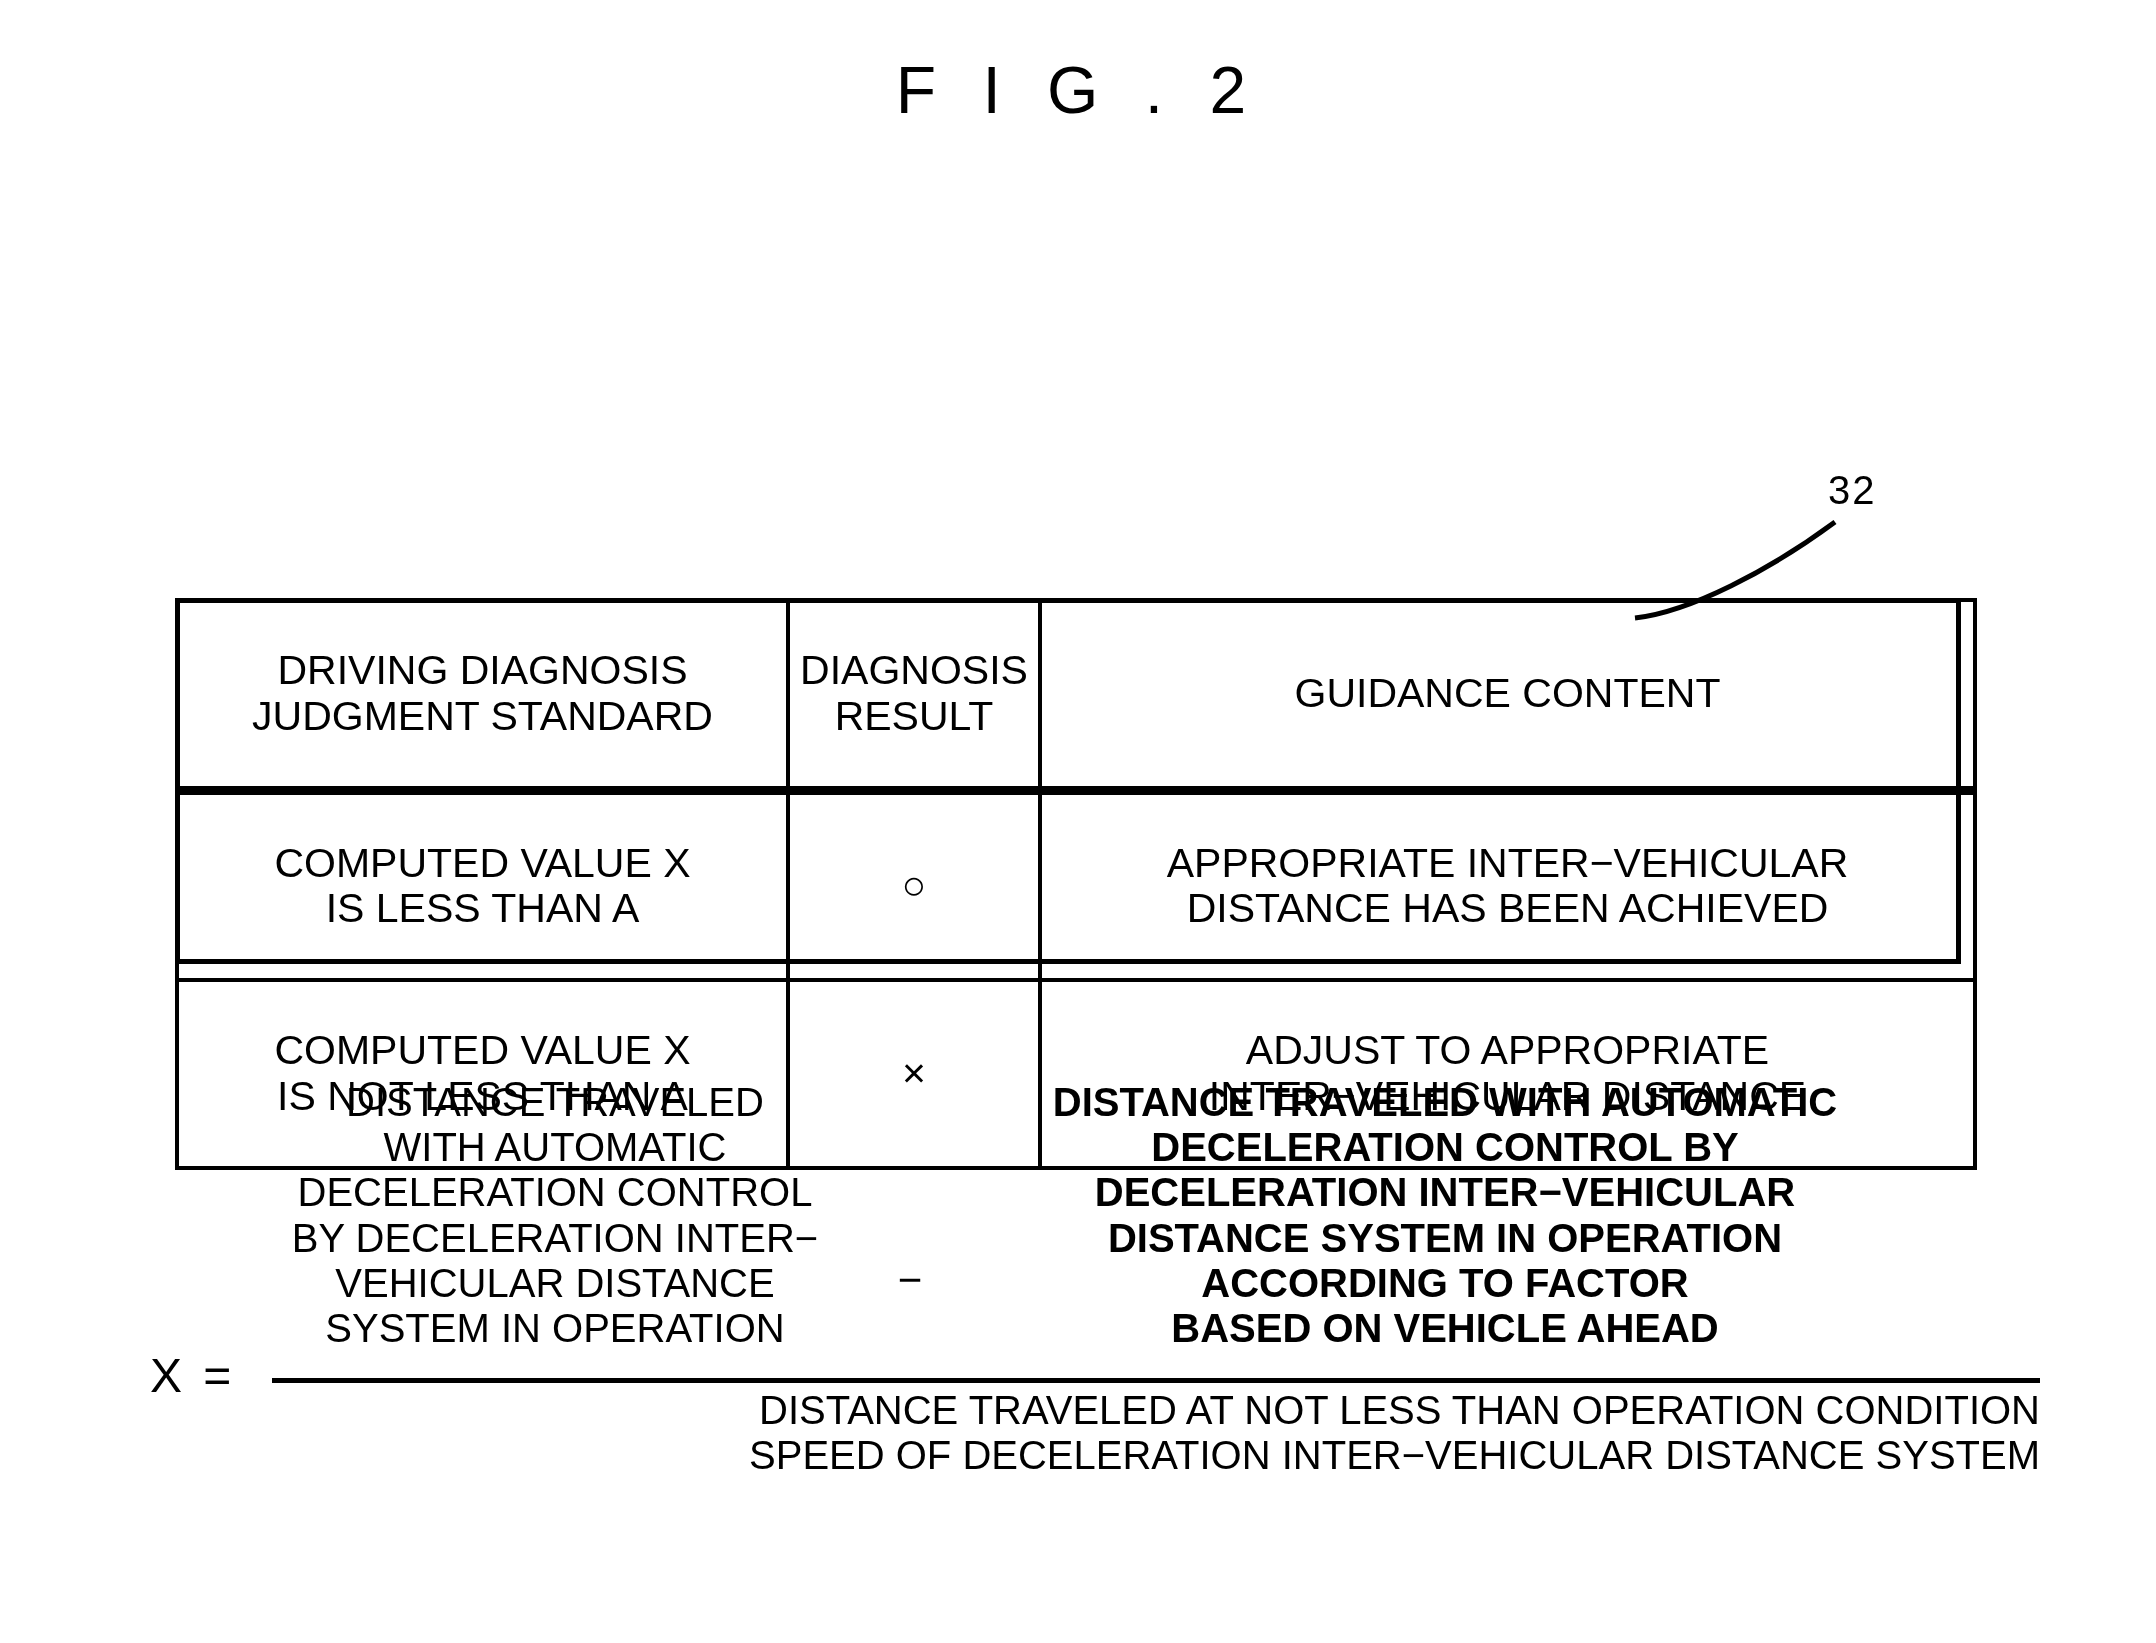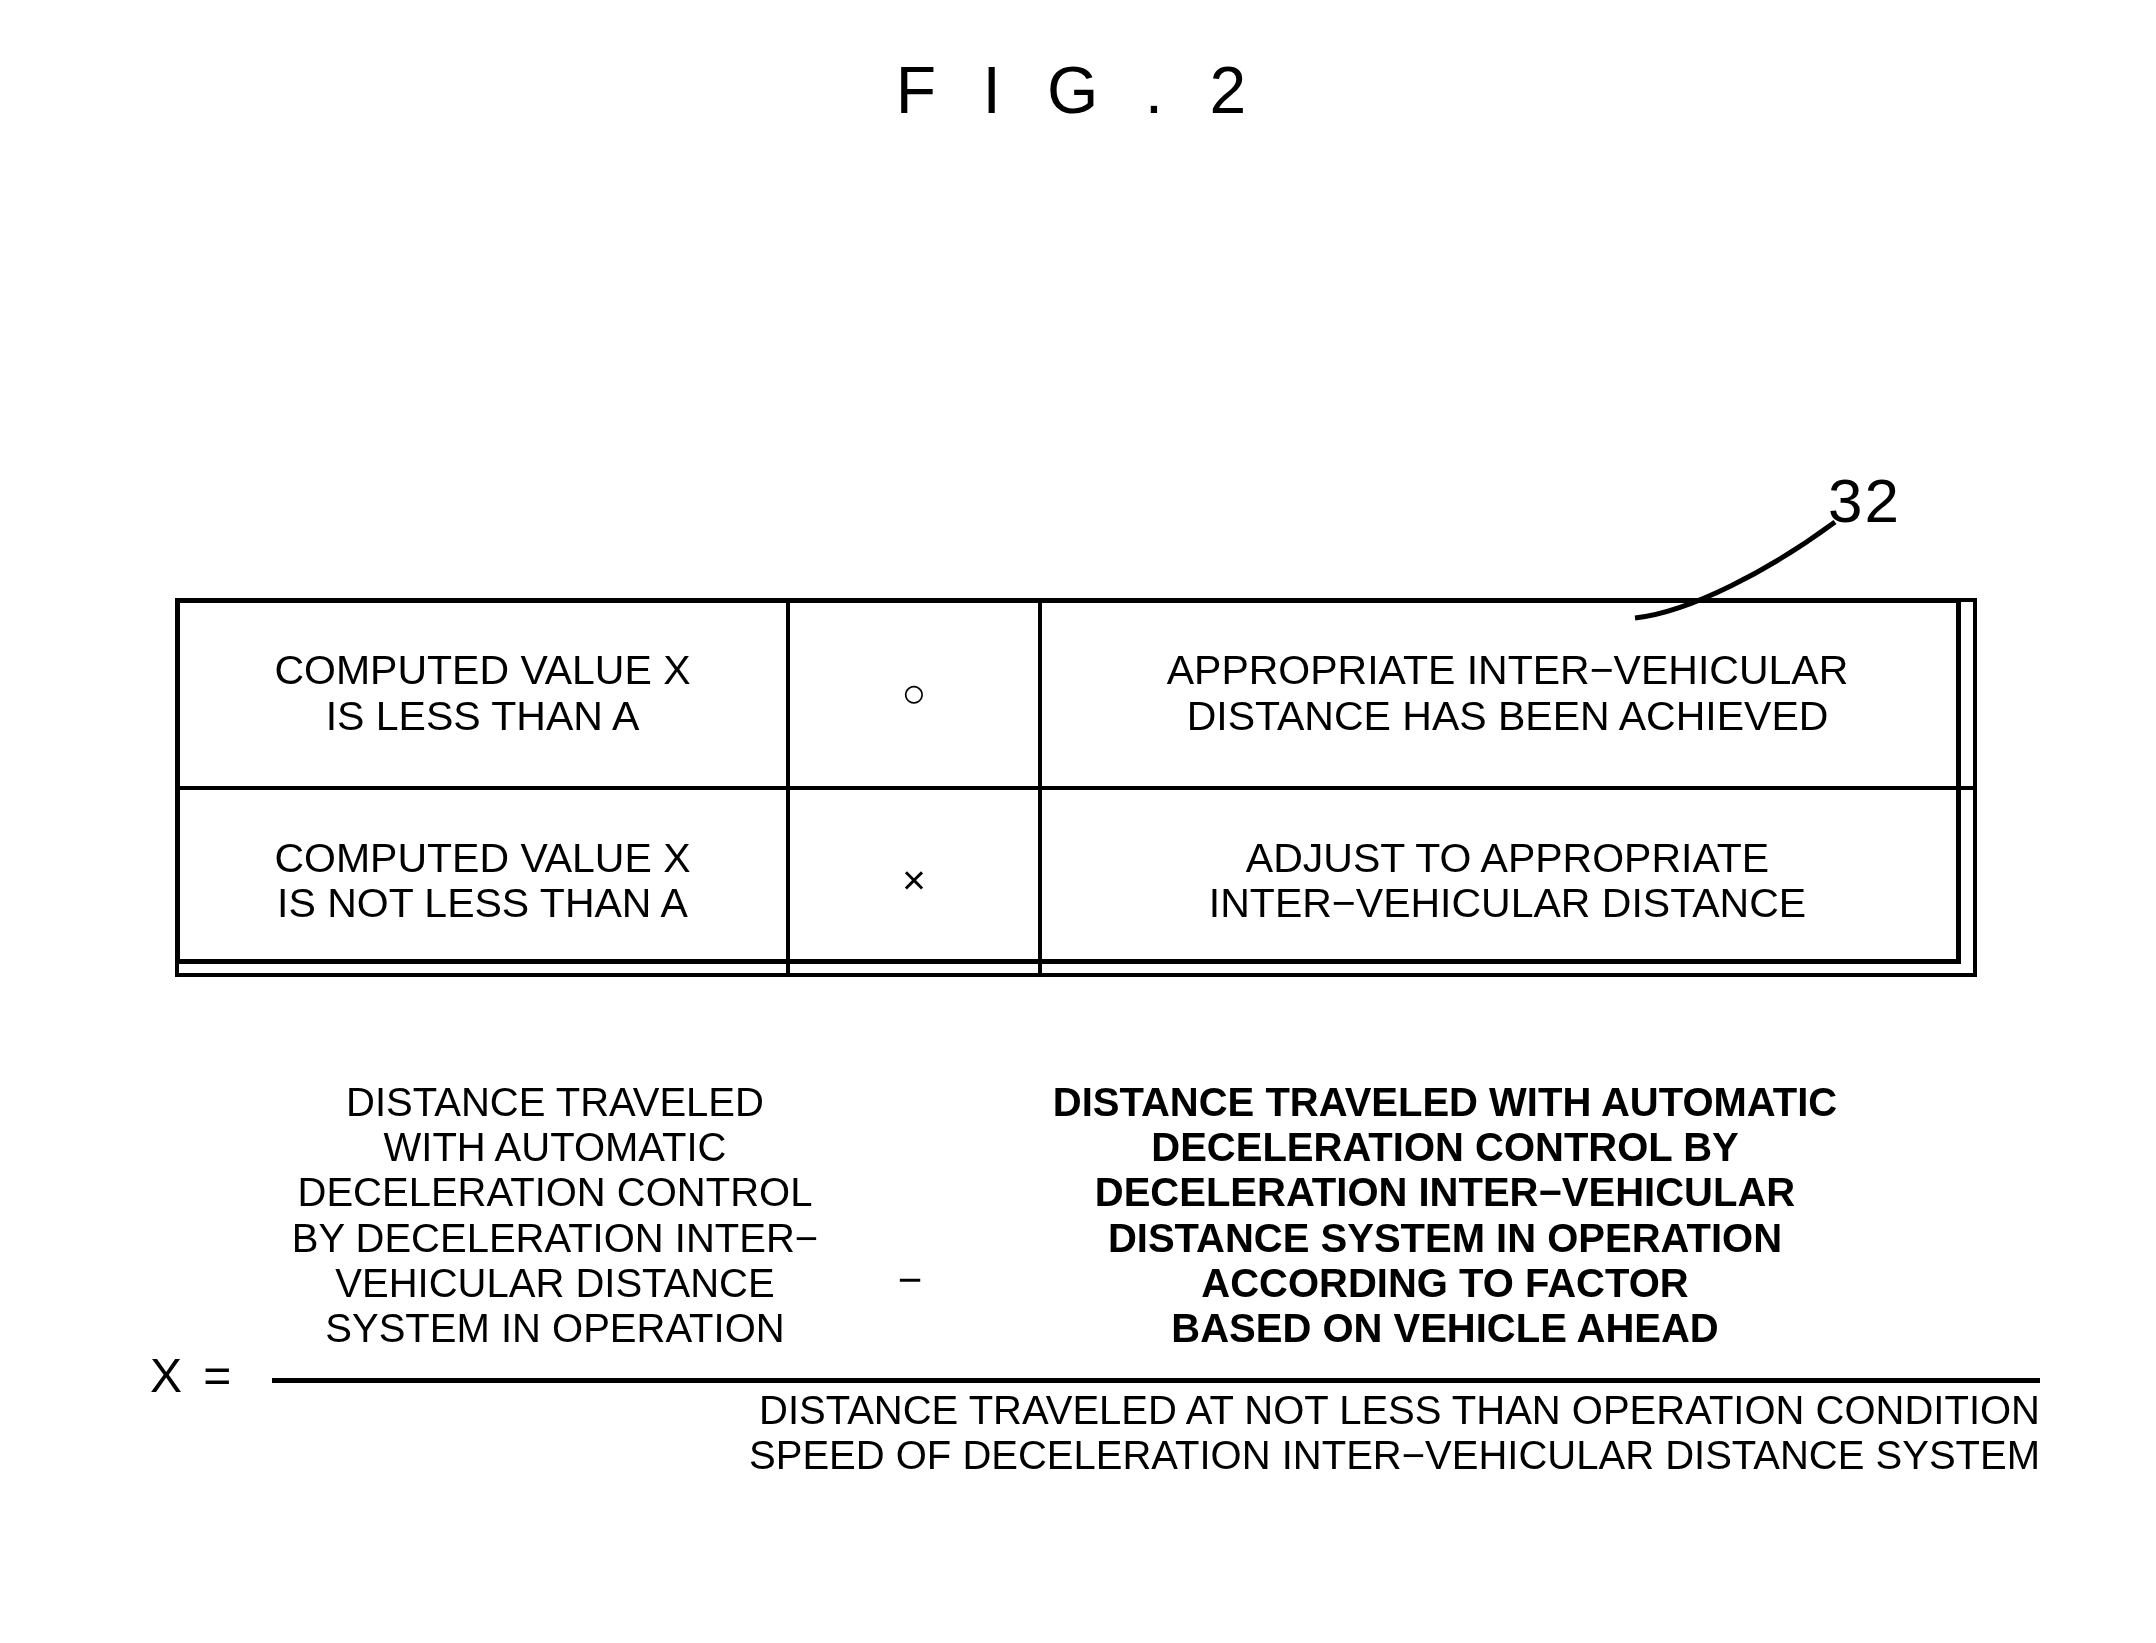--- a/index.html
+++ b/index.html
@@ -27,21 +27,21 @@
     letter-spacing: 14px;
     font-weight: 400;
     white-space: pre;
   }
 
   
   #ref-32 {
     position: absolute;
     left: 1828px;
     top: 470px;
-    font-size: 62px;
+    font-size: 40px;
     line-height: 1;
     letter-spacing: 2px;
   }
   #leader-svg {
     position: absolute;
     left: 1630px;
     top: 500px;
     width: 260px;
     height: 130px;
   }
@@ -170,20 +170,33 @@
 <div id="fig-title">F I G . 2</div>
 
 <svg id="leader-svg" viewBox="0 0 260 130" xmlns="http://www.w3.org/2000/svg">
   <path d="M 5 118 C 60 112, 140 70, 205 22" stroke="#000" stroke-width="5" fill="none"></path>
 </svg>
 <div id="ref-32">32</div>
 
 <div id="table-wrap">
   <table class="figtable">
     <tbody>
+        <tr class="header-row">
+      <td class="col-a">
+        <span class="cell-txt">DRIVING DIAGNOSIS
+JUDGMENT STANDARD</span>
+      </td>
+      <td class="col-b">
+        <span class="cell-txt">DIAGNOSIS
+RESULT</span>
+      </td>
+      <td class="col-c">
+        <span class="cell-txt">GUIDANCE CONTENT</span>
+      </td>
+    </tr>
 
     <tr class="data-row first">
       <td class="col-a">
         <span class="cell-txt">COMPUTED VALUE X
 IS LESS THAN A</span>
       </td>
       <td class="col-b">
         <span class="cell-txt">○</span>
       </td>
       <td class="col-c">

